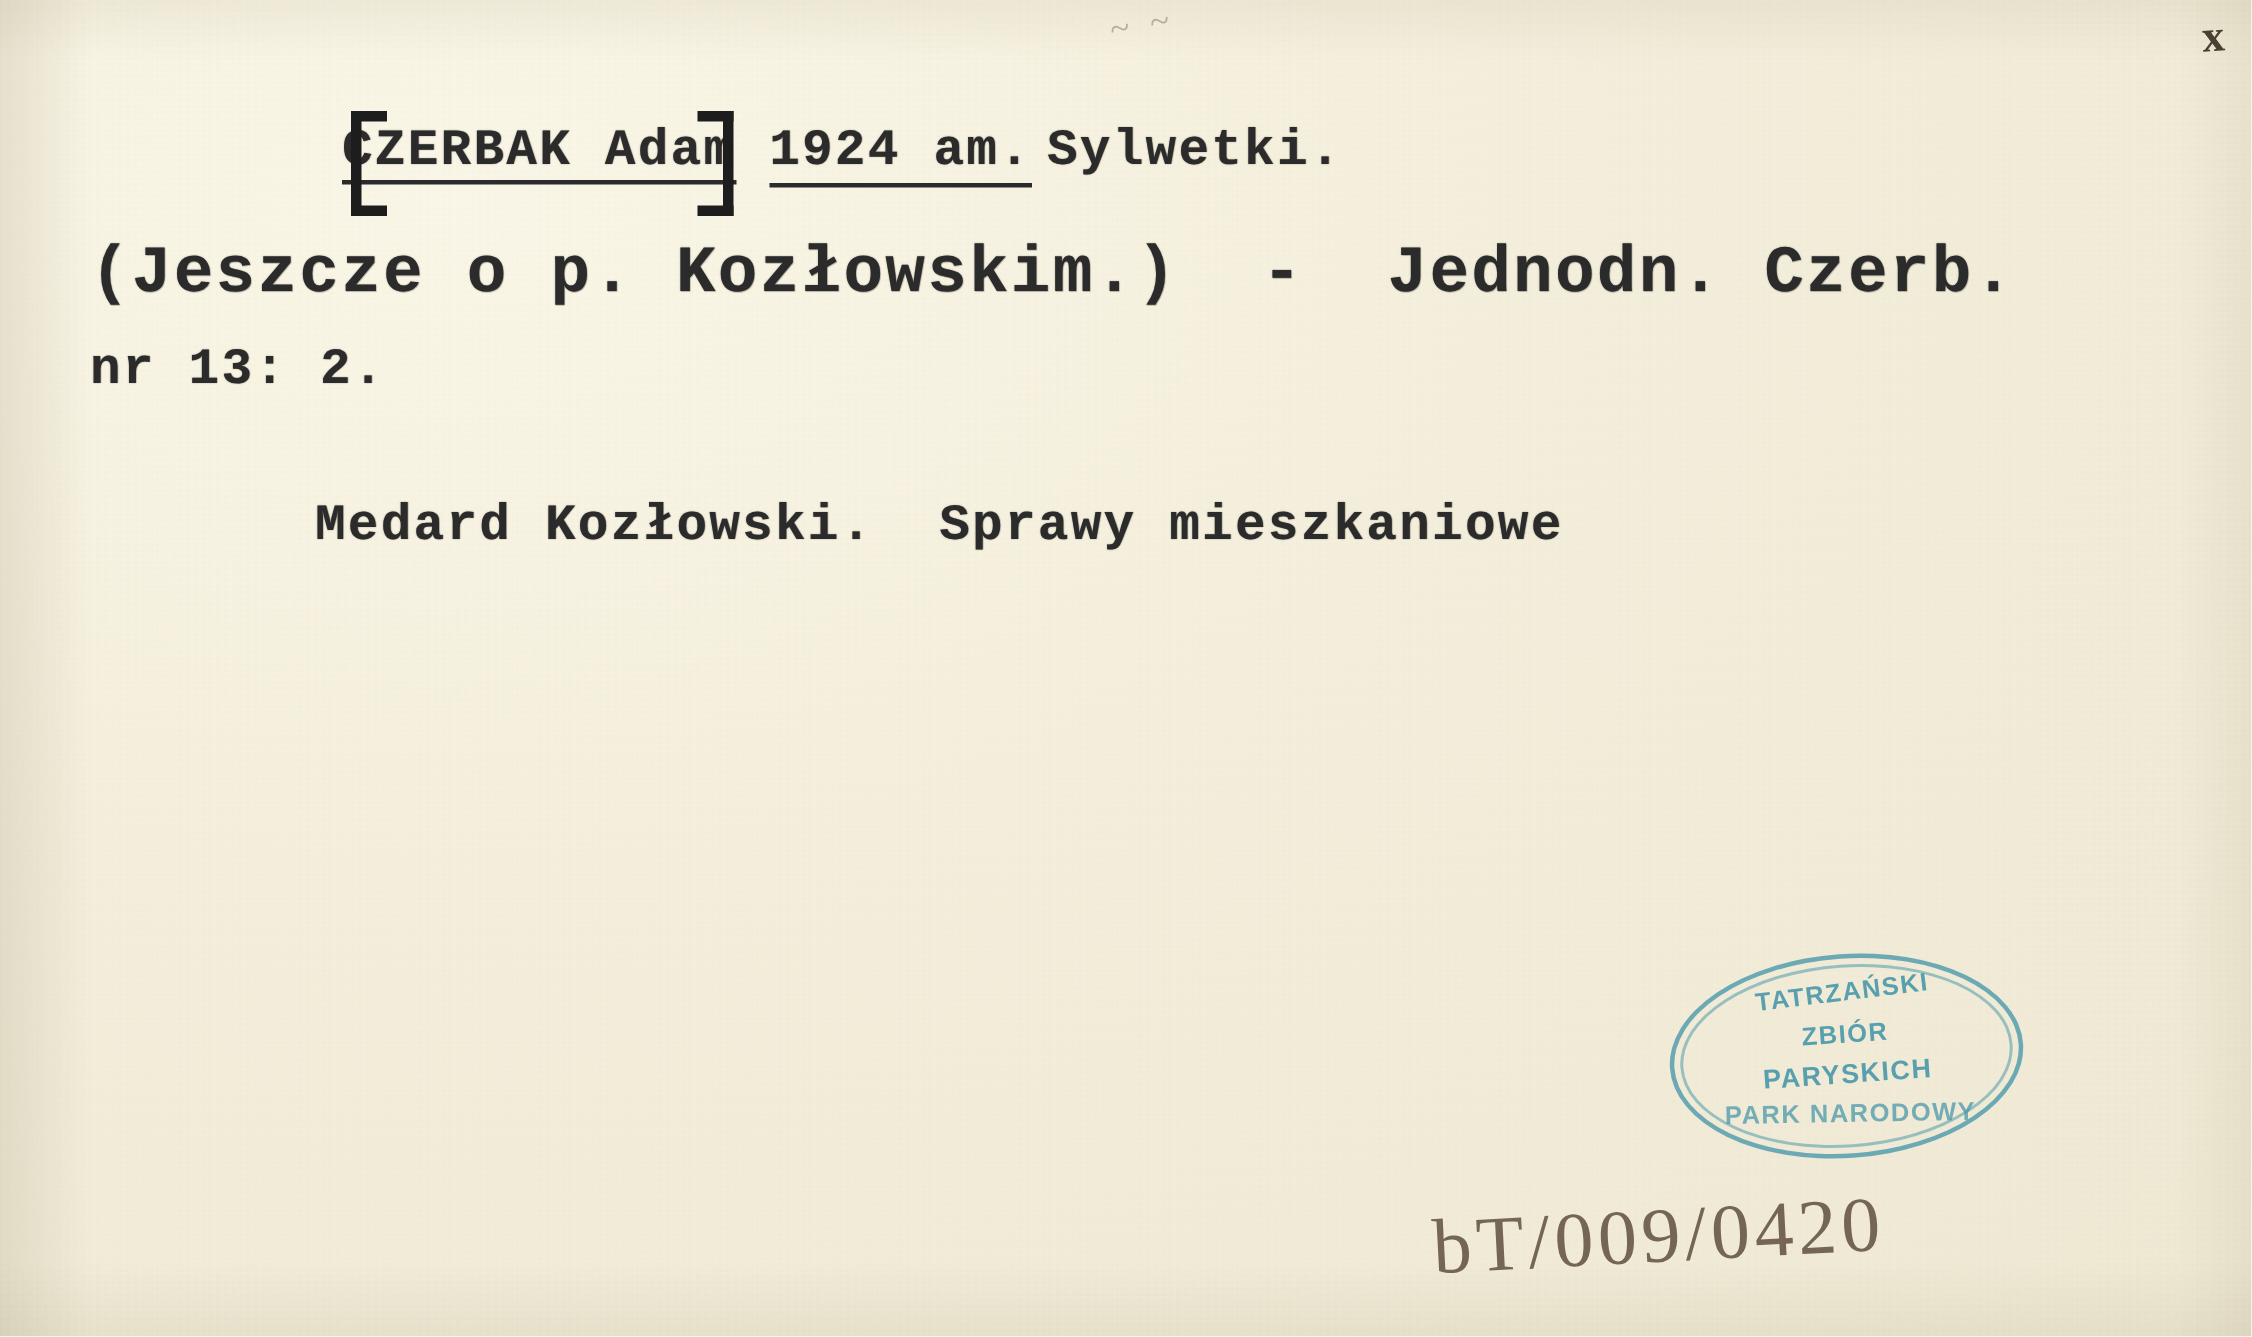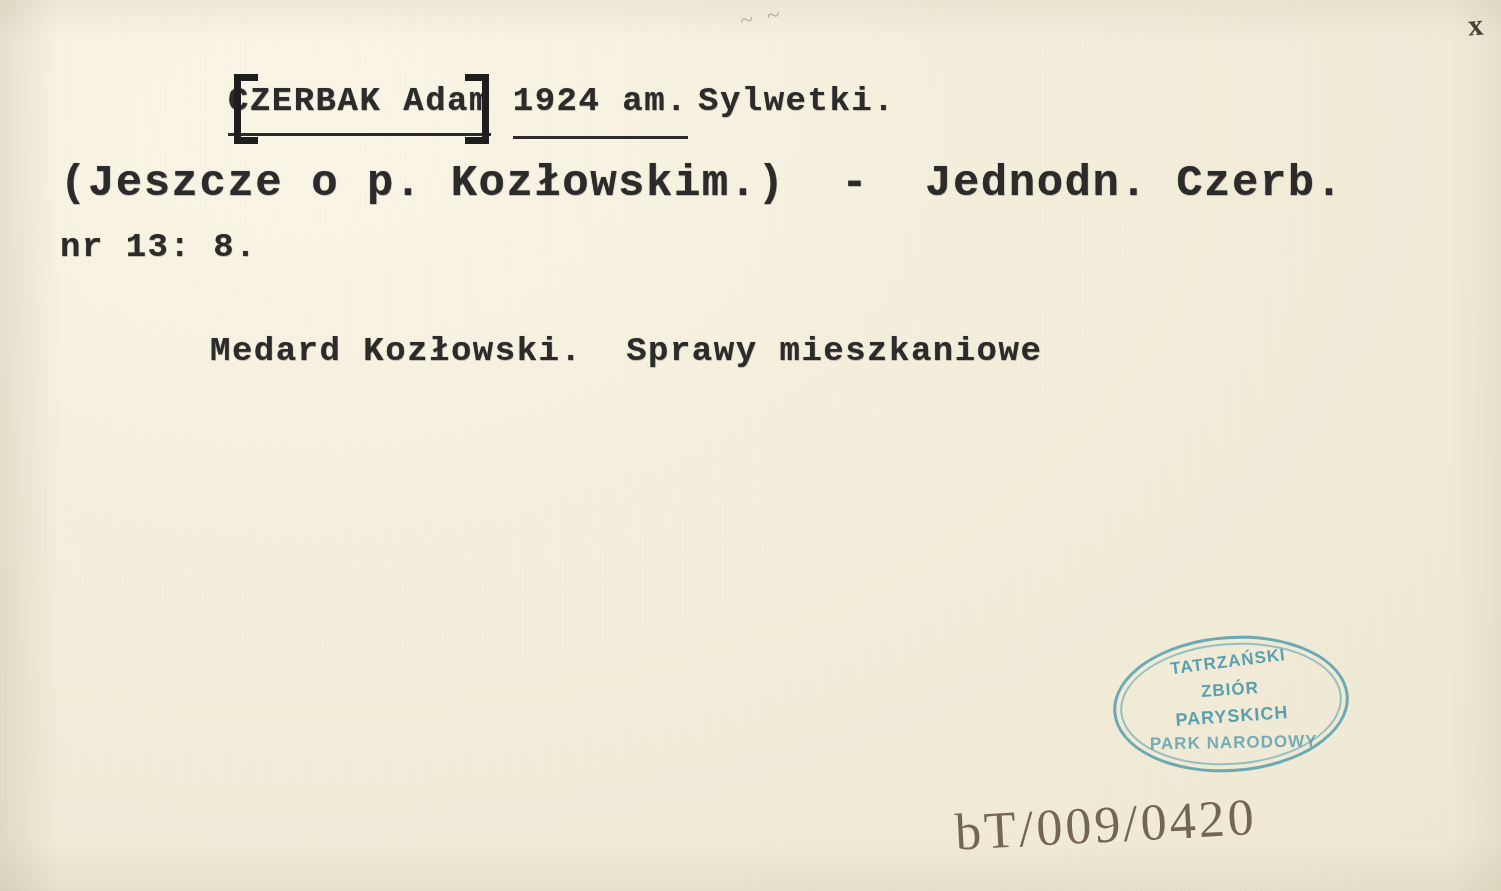--- a/index.html
+++ b/index.html
@@ -75,25 +75,25 @@
 
   
   #line1 {
     left: 228px;
     top: 82px;
     font-size: 34px;
   }
   #line1 .headword {
     position: relative;
     border-bottom: 3px solid #2b2b2b;
-    padding-bottom: 13px;
+    padding-bottom: 0;
   }
   #line1 .yearam {
     border-bottom: 3px solid #2b2b2b;
-    padding-bottom: 16px;
+    padding-bottom: 2px;
   }
   #line1 .title-after {
     padding-left: 10px;
     margin-top: 10px;
   }
   
   .bracket-left, .bracket-right {
     position: absolute;
     width: 17px;
     height: 56px;
@@ -173,21 +173,21 @@
 
   <div id="paper-shading"></div>
   <div id="grain"></div>
 
   <div id="faint-scribble">~ ~</div>
   <div id="mark-x">x</div>
 
   <div class="typed" id="line1"><span class="headword"><span class="bracket-left"></span><span>CZERBAK Adam</span><span class="bracket-right"></span></span> <span class="yearam">1924 am.</span><span class="title-after">Sylwetki.</span></div>
 
   <div class="typed" id="line2">(Jeszcze o p. Kozłowskim.)  -  Jednodn. Czerb.</div>
-  <div class="typed" id="line3">nr 13: 8.</div>
+  <div class="typed" id="line3">nr 13: 2.</div>
   <div class="typed" id="line4">Medard Kozłowski.  Sprawy mieszkaniowe</div>
 
   <div id="stamp">
     <div class="ring"></div>
     <div class="ring inner"></div>
     <div class="stamp-text l1">TATRZAŃSKI</div>
     <div class="stamp-text l2">ZBIÓR</div>
     <div class="stamp-text l3">PARYSKICH</div>
     <div class="stamp-text l4">PARK NARODOWY</div>
   </div>

